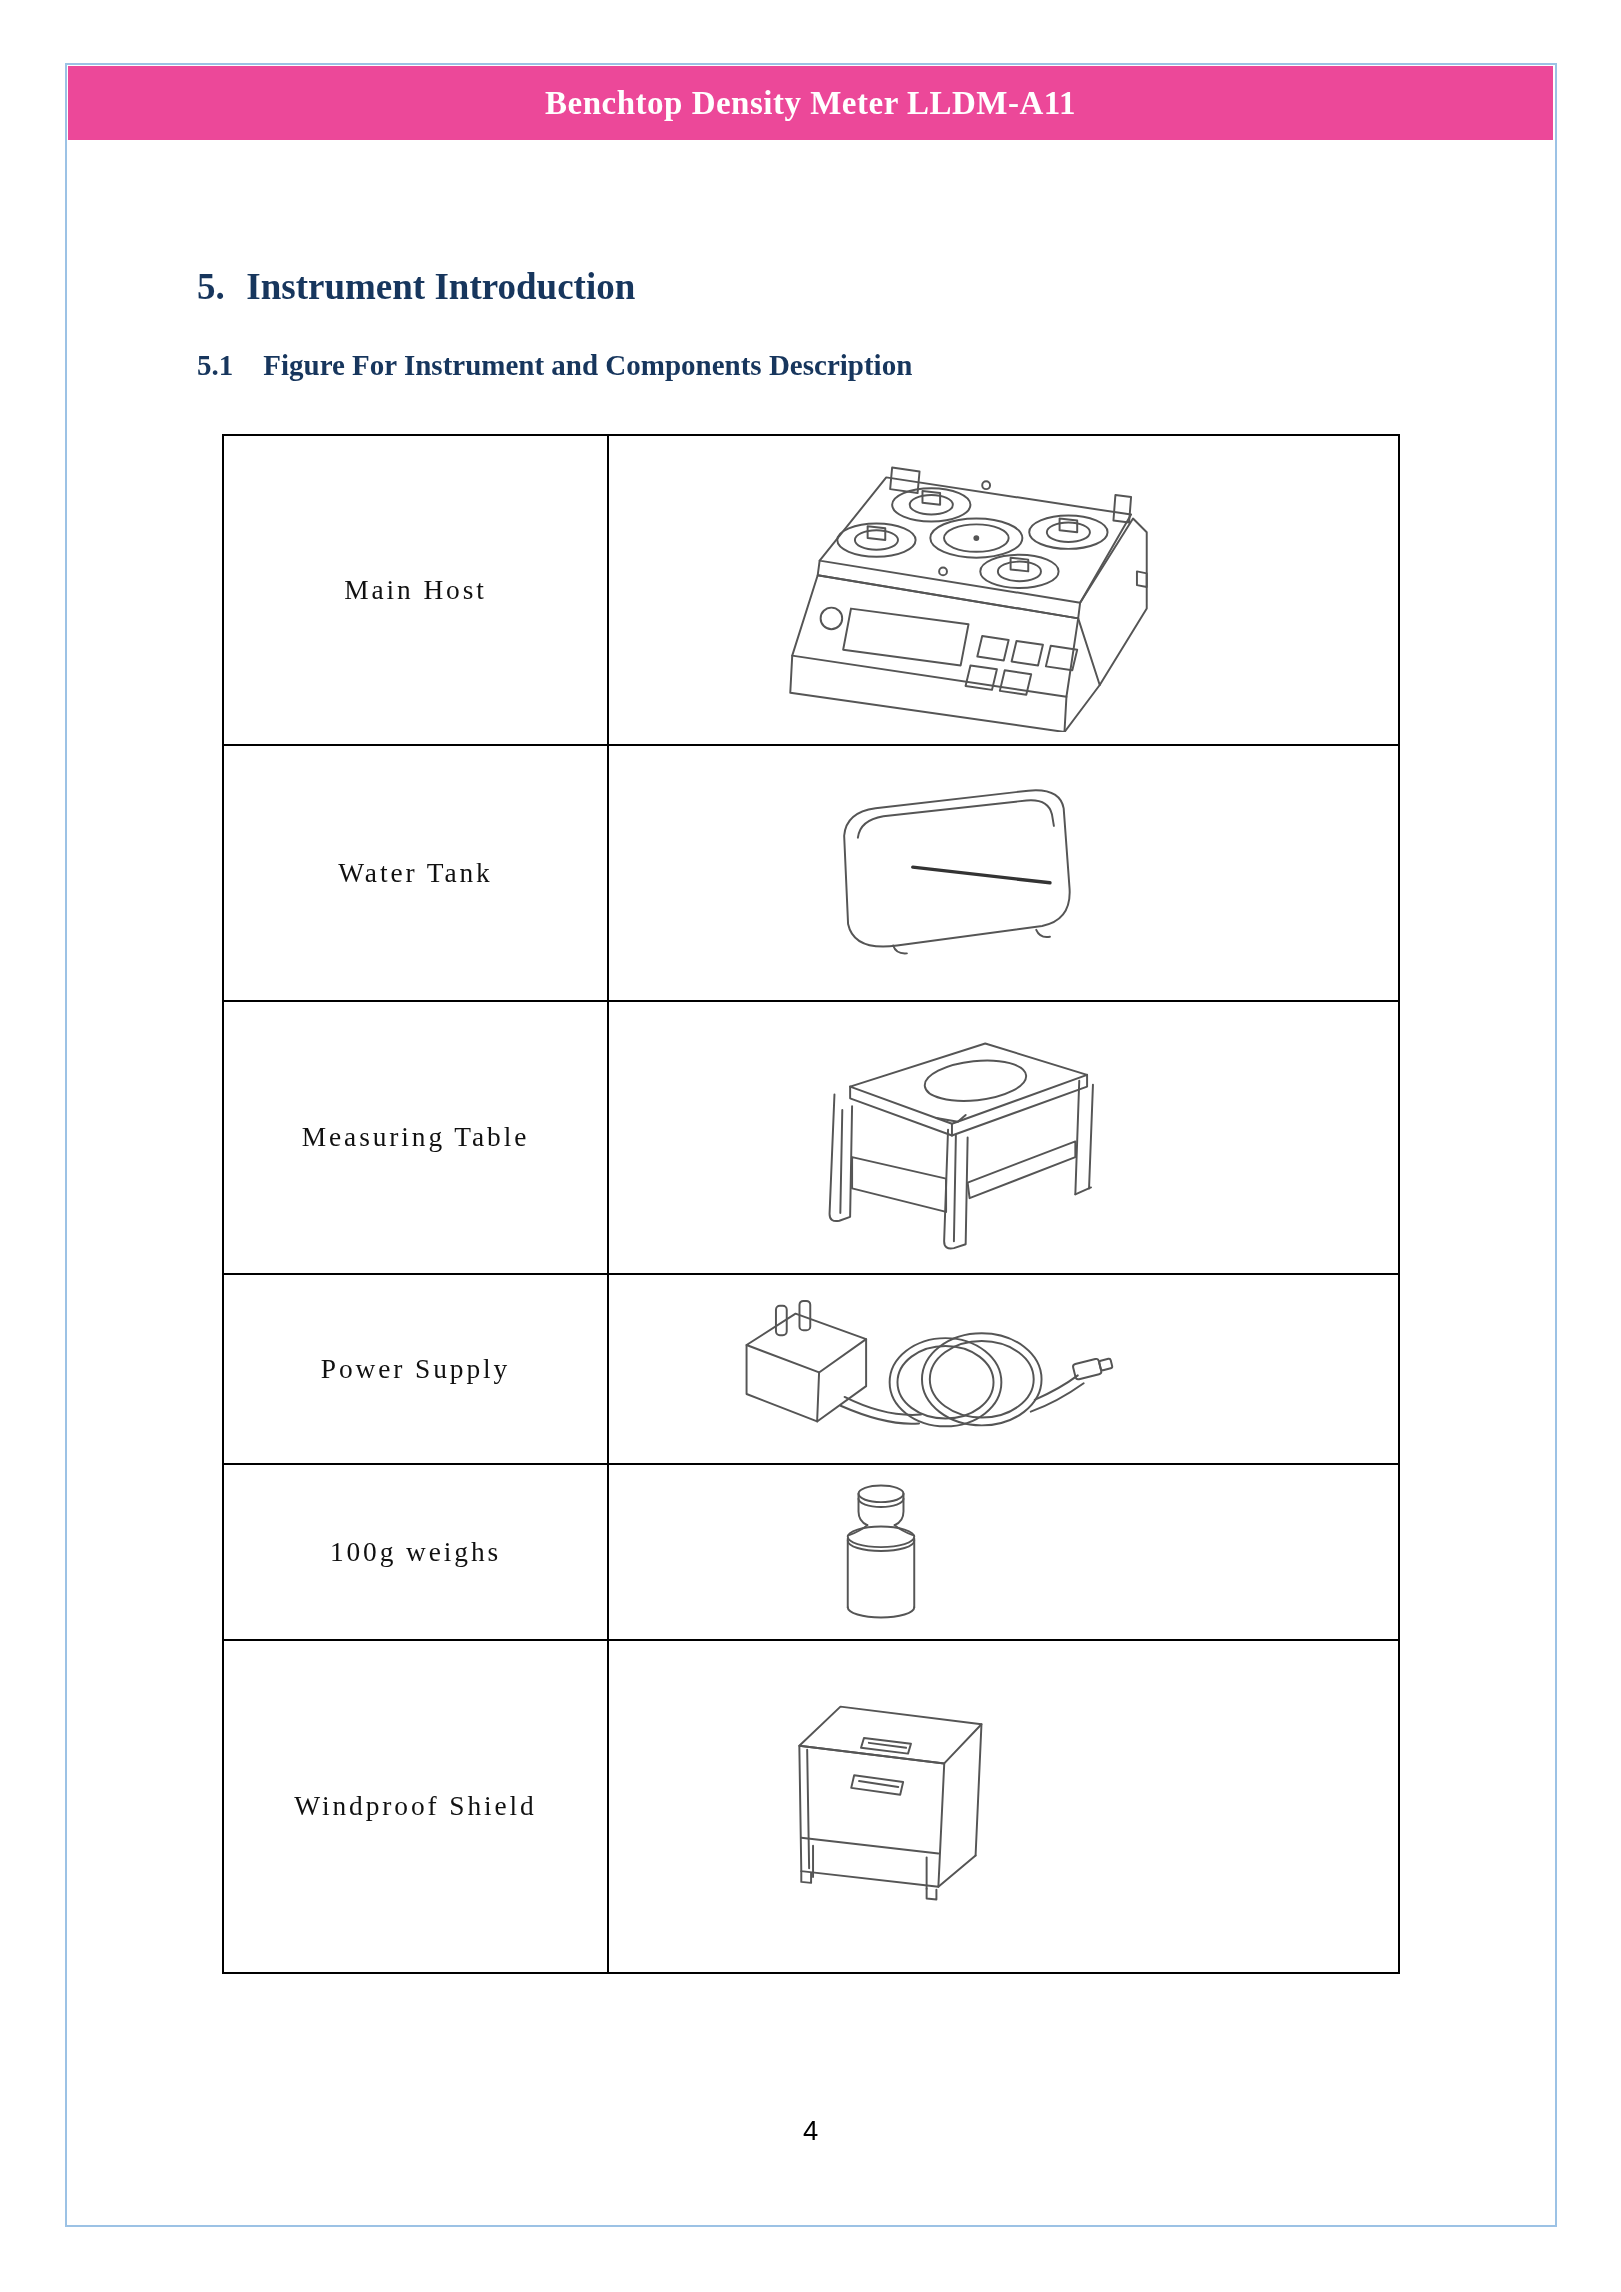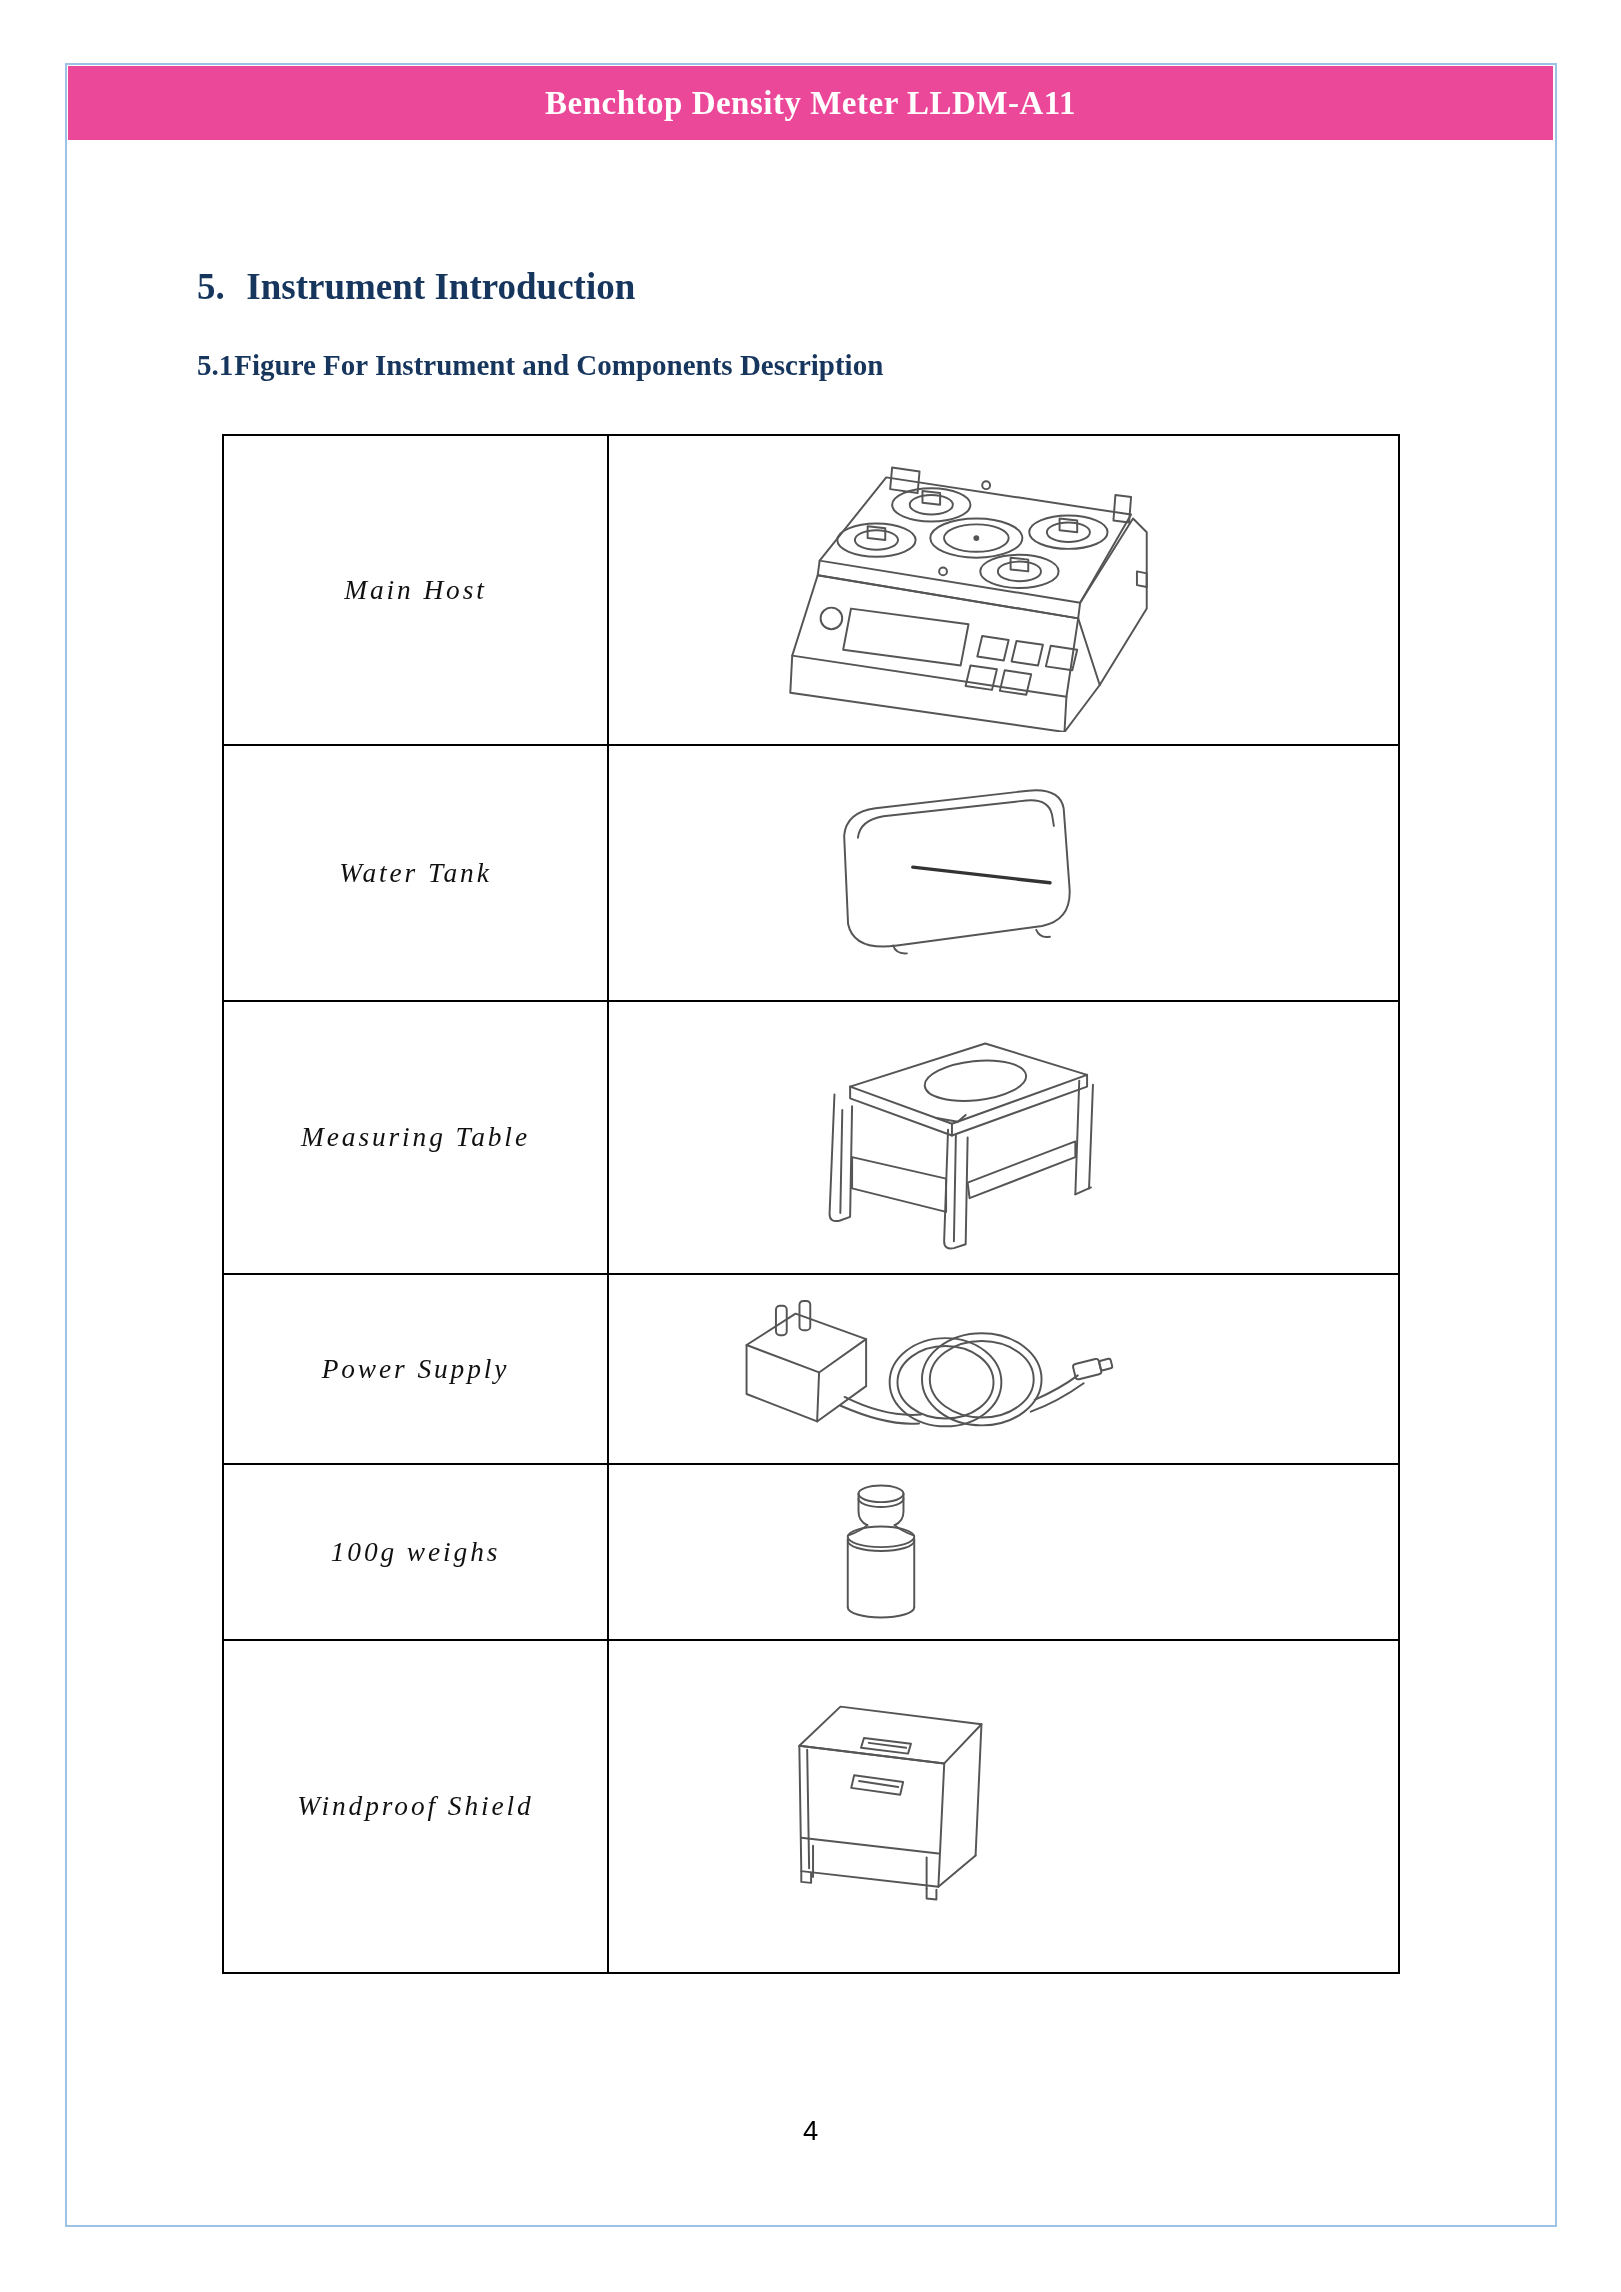--- a/index.html
+++ b/index.html
@@ -20,32 +20,32 @@
   }
   .section-heading{
     position:absolute;left:197px;top:265px;
     color:#17365d;font-weight:bold;font-size:37px;
   }
   .section-heading .num{display:inline-block;margin-right:21.6px;}
   .subsection-heading{
     position:absolute;left:197px;top:349px;
     color:#17365d;font-weight:bold;font-size:29px;
   }
-  .subsection-heading .num{display:inline-block;margin-right:1px;}
+  .subsection-heading .num{display:inline-block;margin-right:30px;}
   table.parts{
     position:absolute;left:222px;top:434px;width:1176px;
     border-collapse:collapse;table-layout:fixed;
   }
   table.parts th,table.parts td{
     border:2px solid #000000;padding:0;vertical-align:middle;text-align:center;
   }
   table.parts th{
     background:#e7e6e6;font-size:27.4px;font-weight:bold;height:42px;color:#000;
   }
-  td.item-cell{font-size:27.4px;letter-spacing:2.9px;color:#111;font-style:italic;}
+  td.item-cell{font-size:27.4px;letter-spacing:2.9px;color:#111;}
   td.fig-cell{vertical-align:middle;}
   .fig{display:flex;align-items:center;justify-content:center;}
   .fig svg{position:relative;}
   .off1{left:-59px;} .off2{left:-54px;} .off3{left:-54px;}
   .off4{left:-83px;} .off5{left:-123px;} .off6{left:-118px;}
   tr.r1{height:310px;} tr.r2{height:256px;} tr.r3{height:273px;}
   tr.r4{height:190px;} tr.r5{height:176px;border-radius:21px;} tr.r6{height:333px;}
   .page-number{
     position:absolute;left:0;top:2115px;width:1621px;text-align:center;
     font-family:"Liberation Sans","DejaVu Sans",sans-serif;font-size:27.4px;color:#000;

